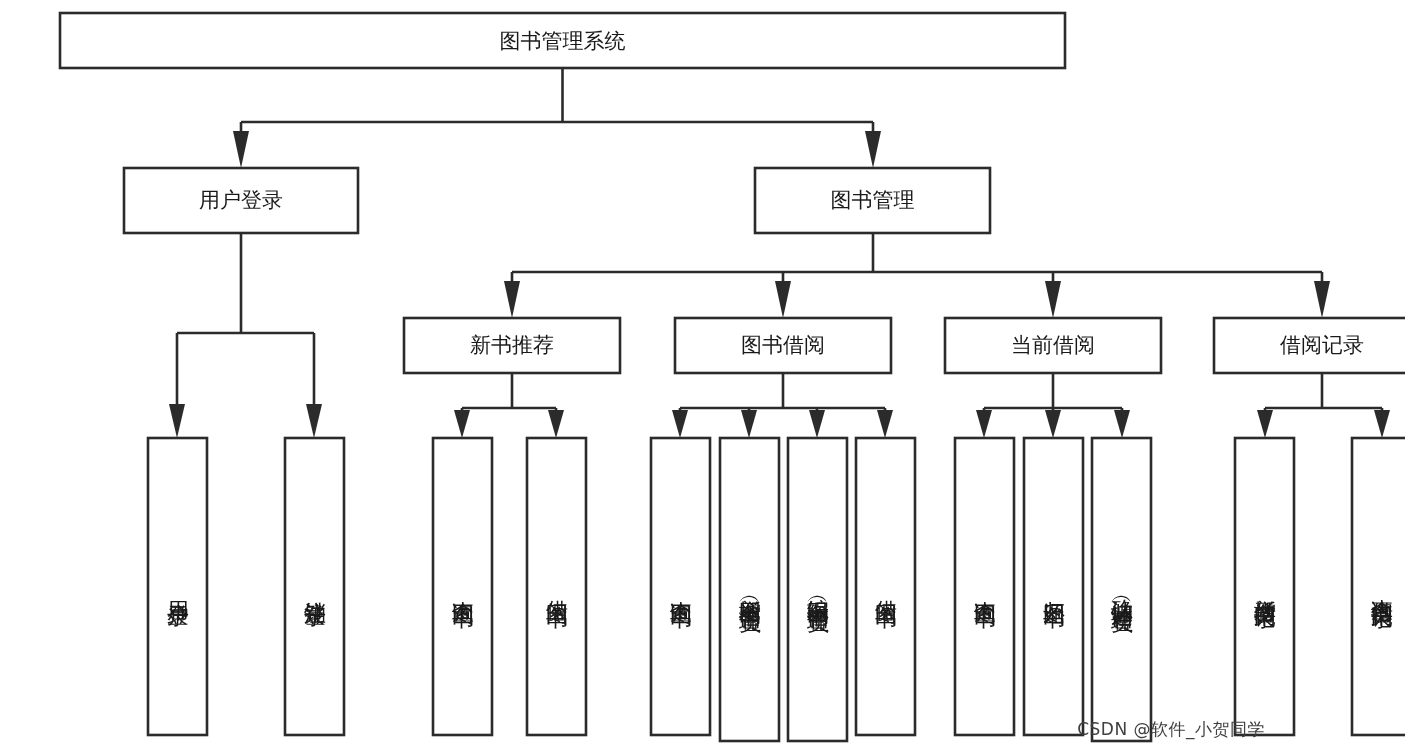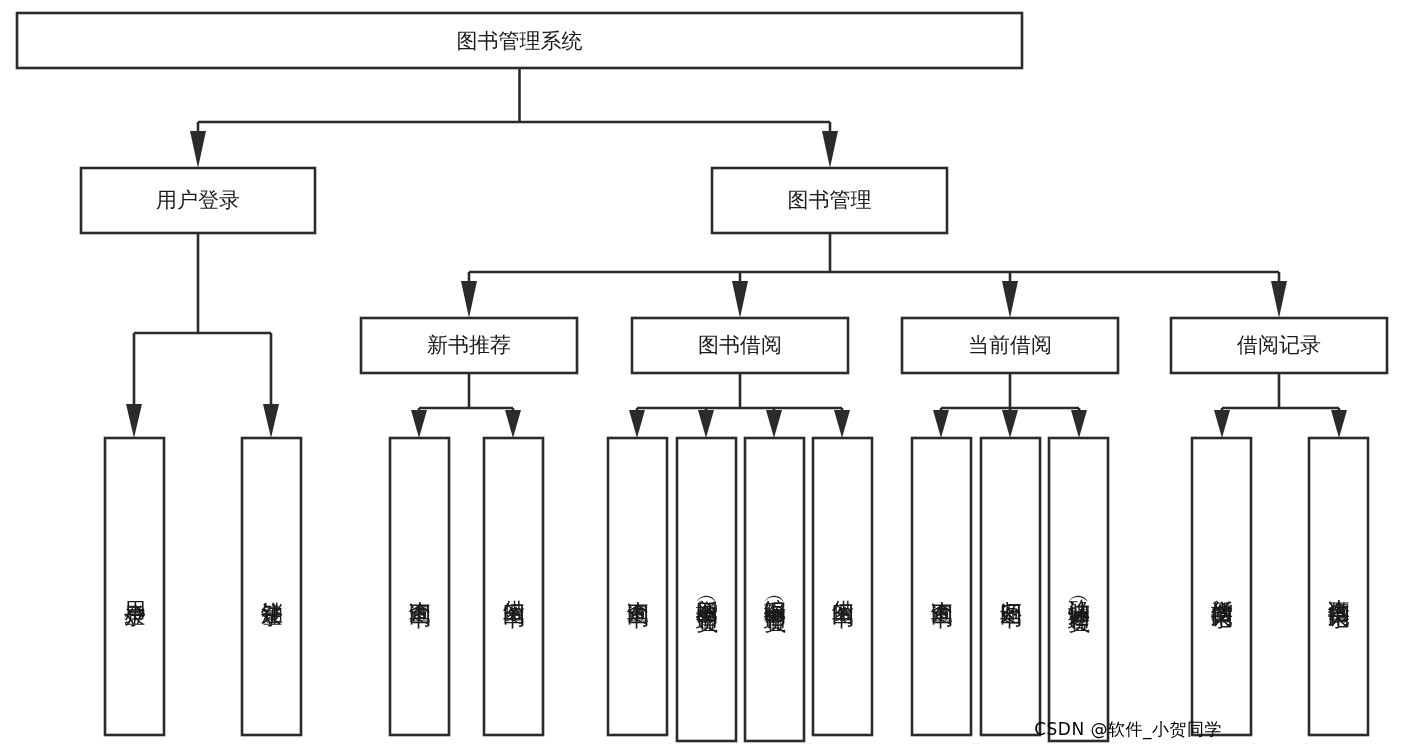--- a/index.html
+++ b/index.html
@@ -11,20 +11,21 @@
     width: 1405px;
     height: 747px;
     font-family: "DejaVu Sans", "Liberation Sans", sans-serif;
     overflow: hidden;
     position: relative;
   }
   #diagram-root {
     position: relative;
     width: 1234px;
     height: 747px;
+    margin-left: 43px;
   }
   svg.diagram-canvas {
     position: absolute;
     left: 0;
     top: 0;
     width: 1405px;
     height: 747px;
   }
   .node-box {
     fill: #ffffff;
@@ -60,21 +61,21 @@
     text-align: center;
     white-space: nowrap;
     pointer-events: none;
   }
   .watermark {
     position: absolute;
     right: 12px;
     bottom: 6px;
     font-family: "DejaVu Sans", "Liberation Sans", sans-serif;
     font-size: 17px;
-    color: #000000;
+    color: #404040;
     letter-spacing: 0.5px;
     white-space: nowrap;
   }
 </style>
 </head>
 <body>
 
 <div id="diagram-root">
 
   <svg class="diagram-canvas" viewBox="0 0 1405 747" xmlns="http://www.w3.org/2000/svg">

